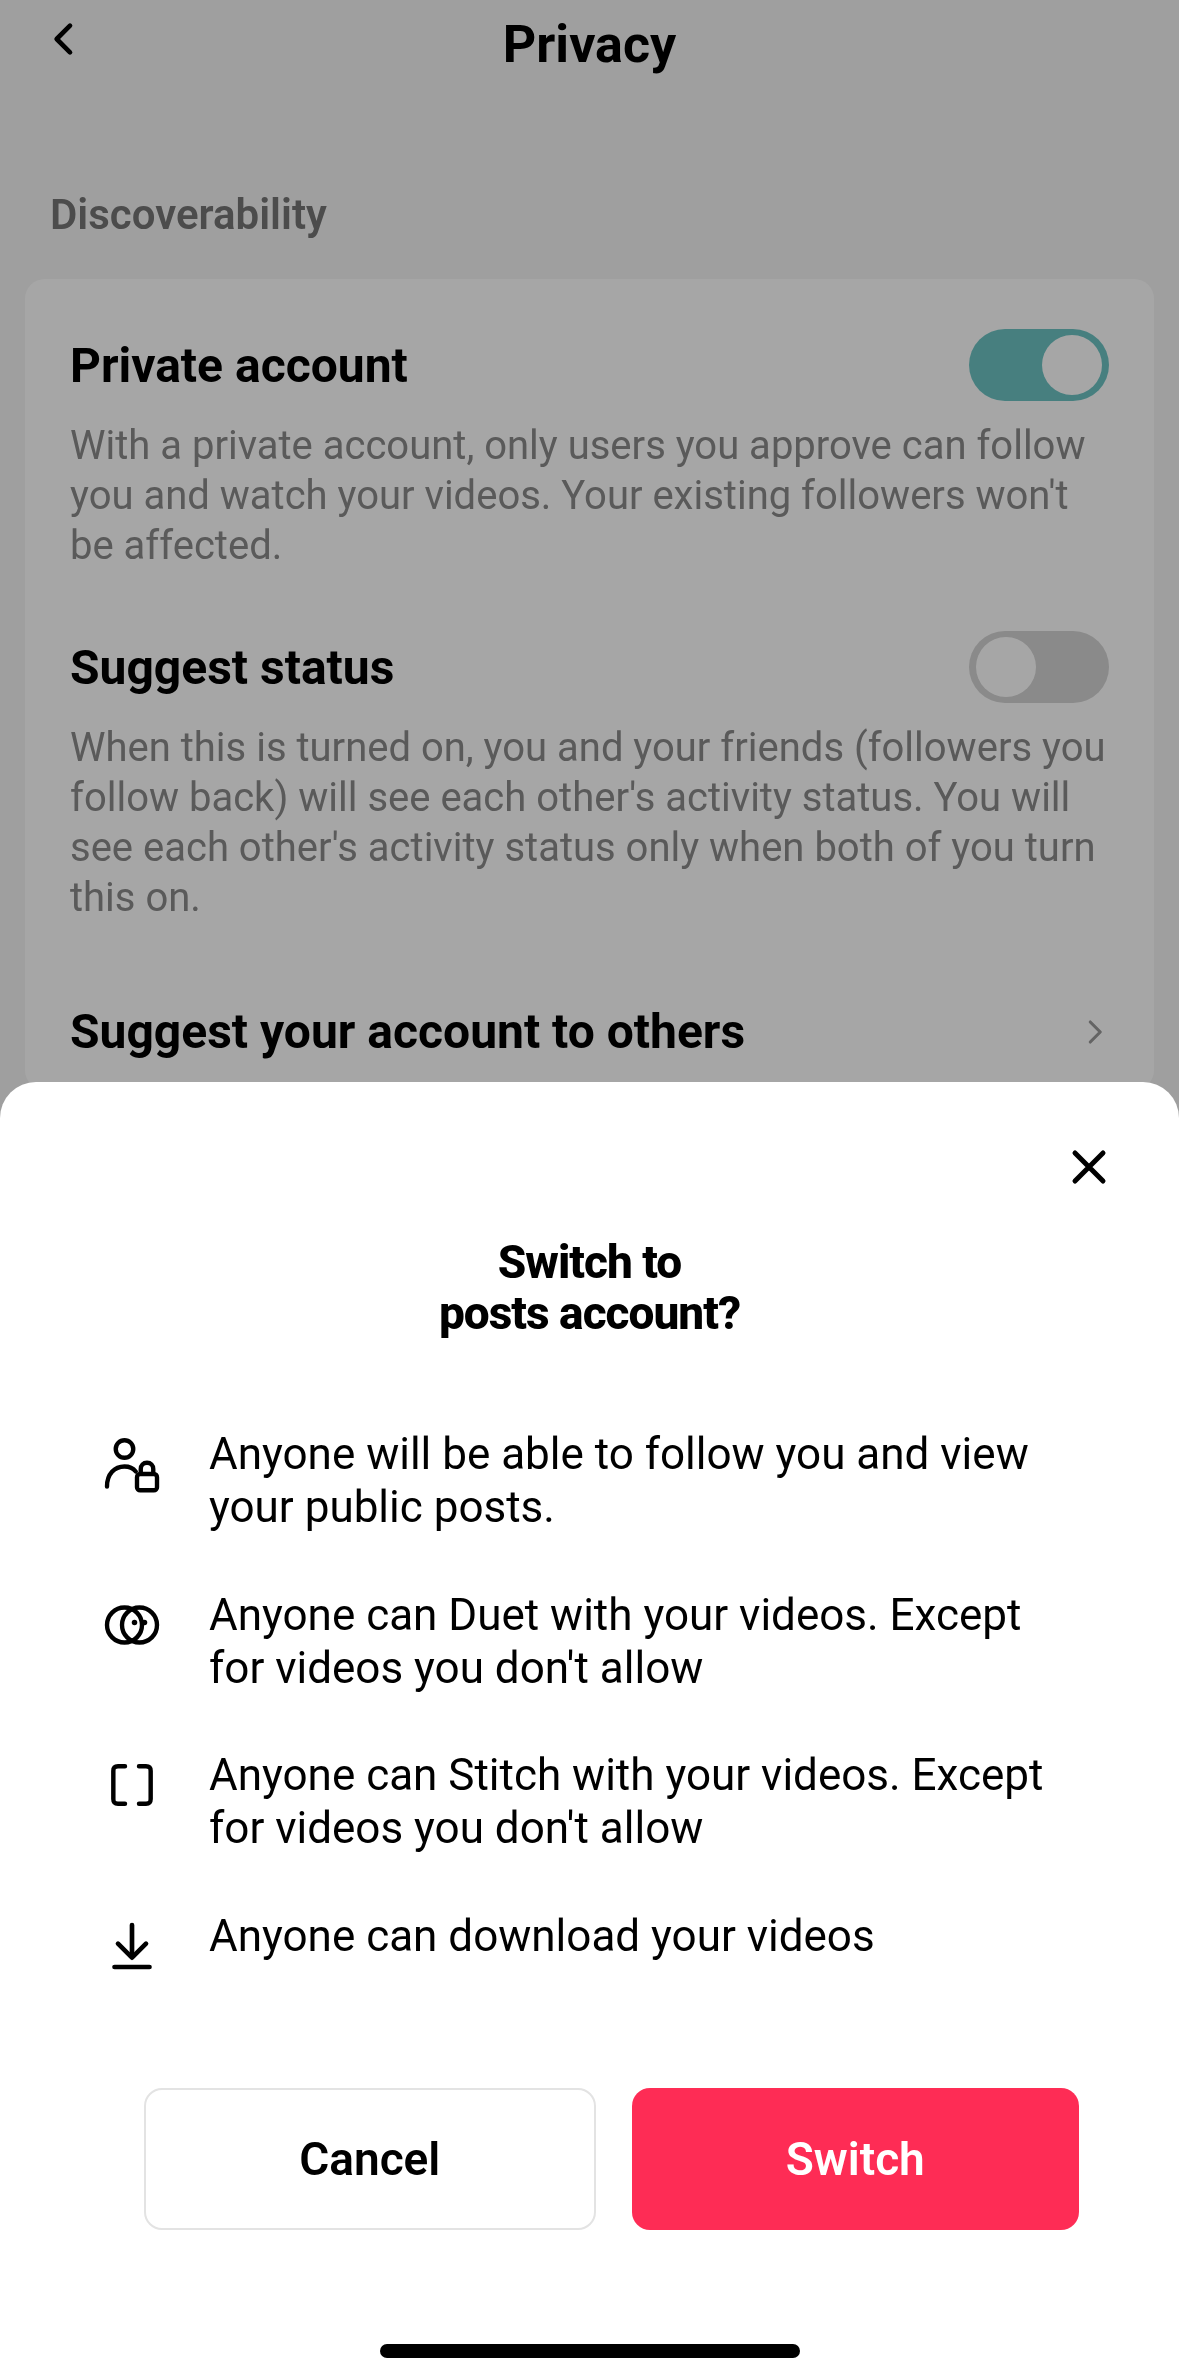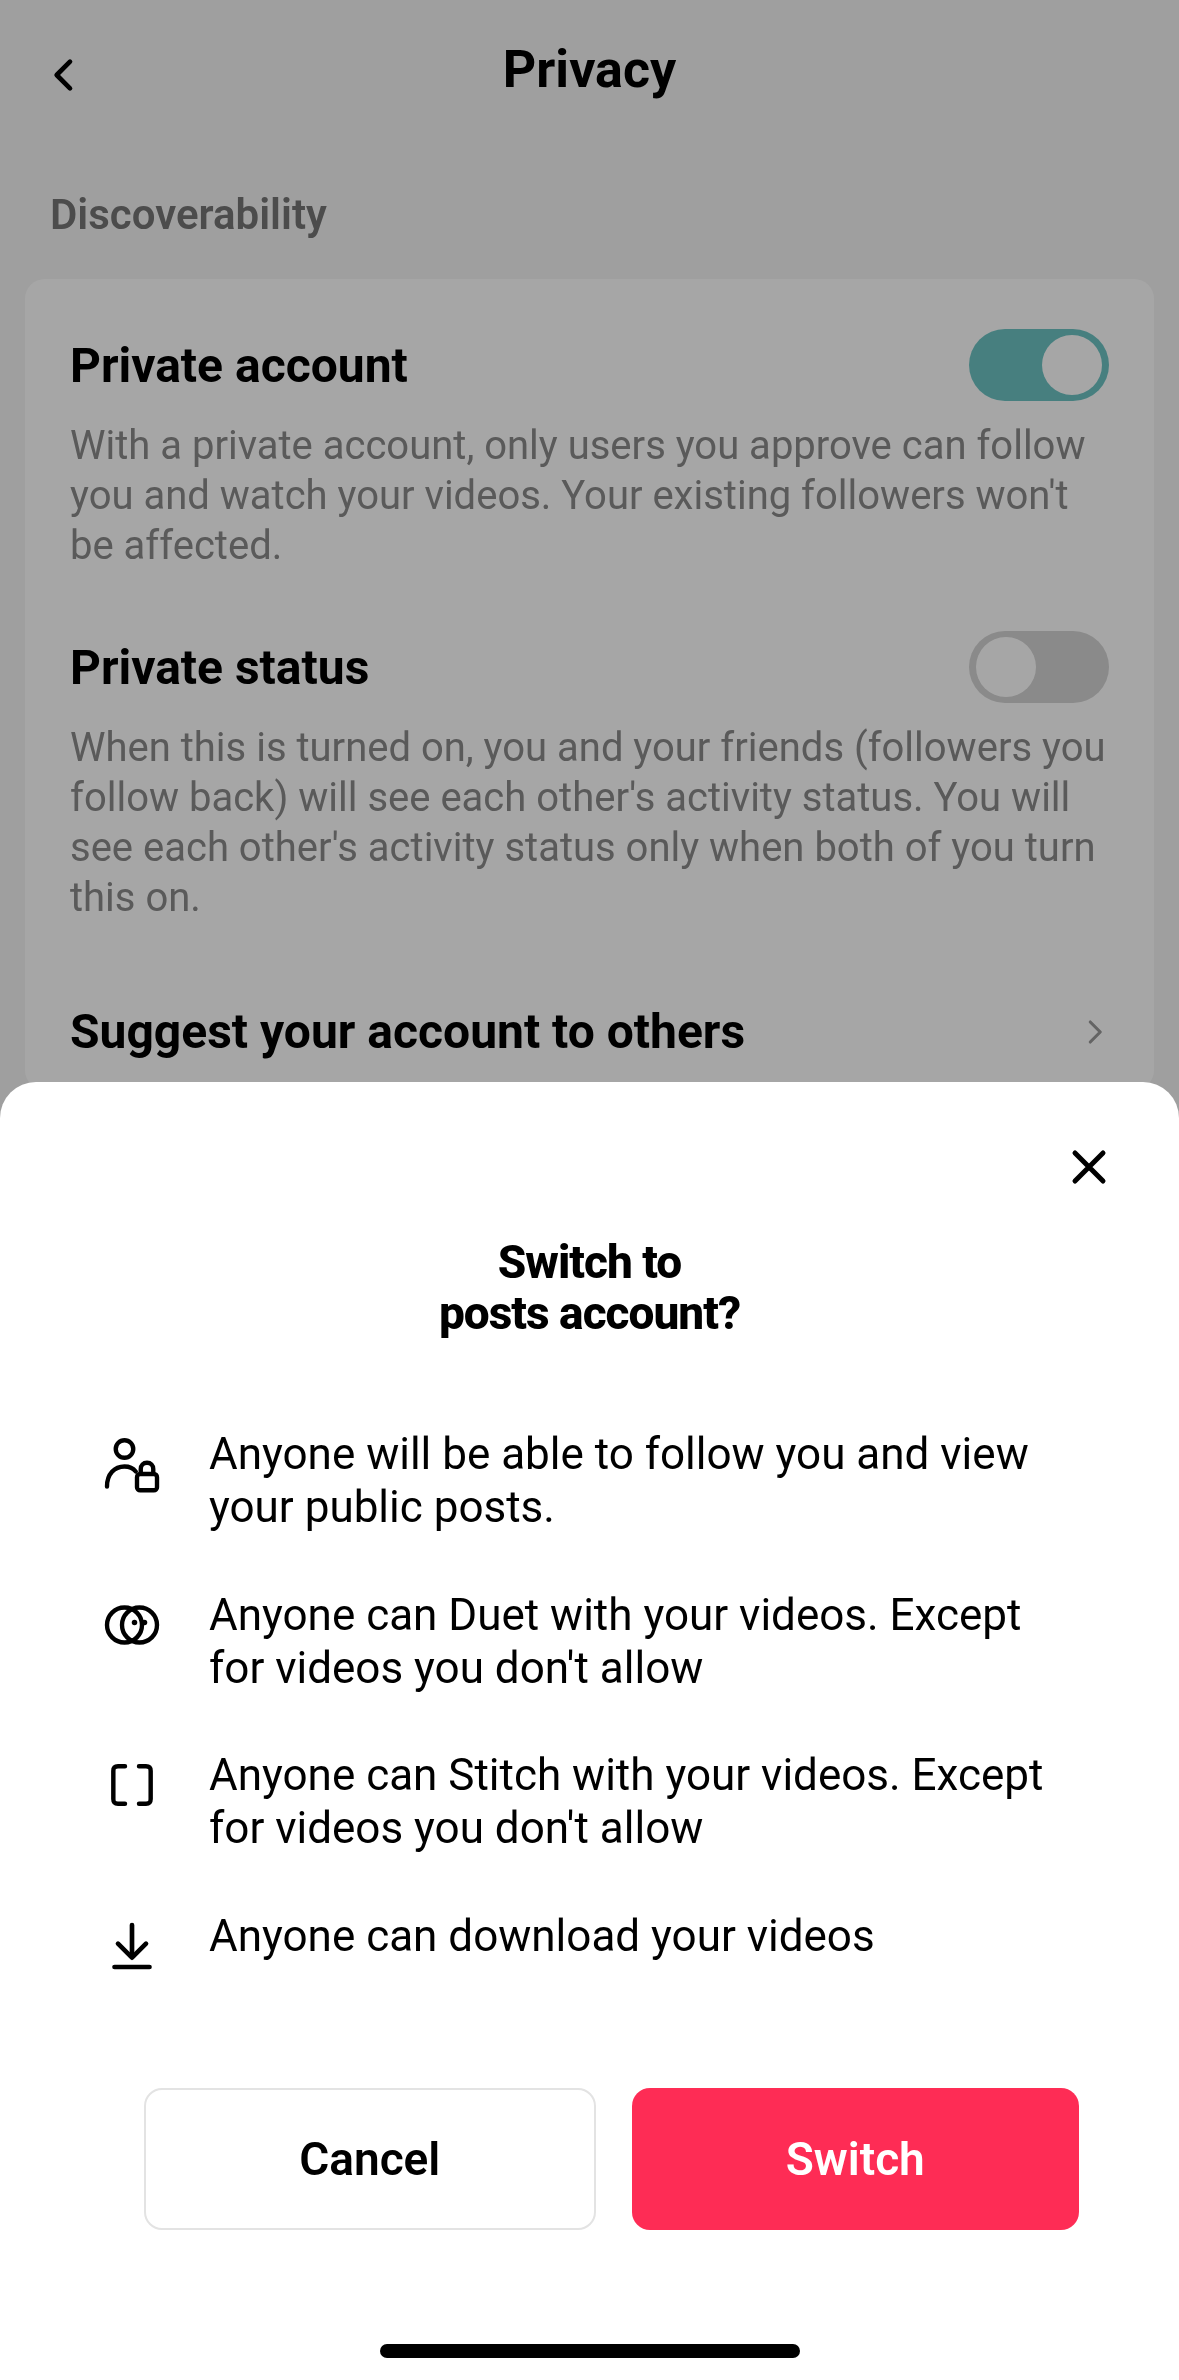--- a/index.html
+++ b/index.html
@@ -16,22 +16,22 @@
       overflow: hidden;
       position: relative;
     }
     .background-page {
       position: absolute;
       inset: 0;
       background: #f5f5f5;
     }
     .header {
       display: flex;
-      align-items: flex-end;
-      padding: 30px 40px;
+      align-items: flex-start;
+      padding: 14px 40px;
       position: relative;
       height: 130px;
     }
     .back-btn {
       position: absolute;
       left: 40px;
       width: 50px;
       height: 50px;
       display: flex;
       align-items: center;
@@ -236,21 +236,21 @@
         <div class="setting-title">Private account</div>
         <div class="toggle on">
           <div class="toggle-knob"></div>
         </div>
       </div>
       <div class="setting-desc">With a private account, only users you approve can follow you and watch your videos. Your existing followers won't be affected.</div>
     </div>
 
     <div class="setting-row">
       <div class="setting-head">
-        <div class="setting-title">Private status</div>
+        <div class="setting-title">Suggest status</div>
         <div class="toggle off">
           <div class="toggle-knob"></div>
         </div>
       </div>
       <div class="setting-desc">When this is turned on, you and your friends (followers you follow back) will see each other's activity status. You will see each other's activity status only when both of you turn this on.</div>
     </div>
 
     <div class="nav-row">
       <div class="nav-title">Suggest your account to others</div>
       <svg class="chevron-right" viewBox="0 0 24 24" fill="none">

